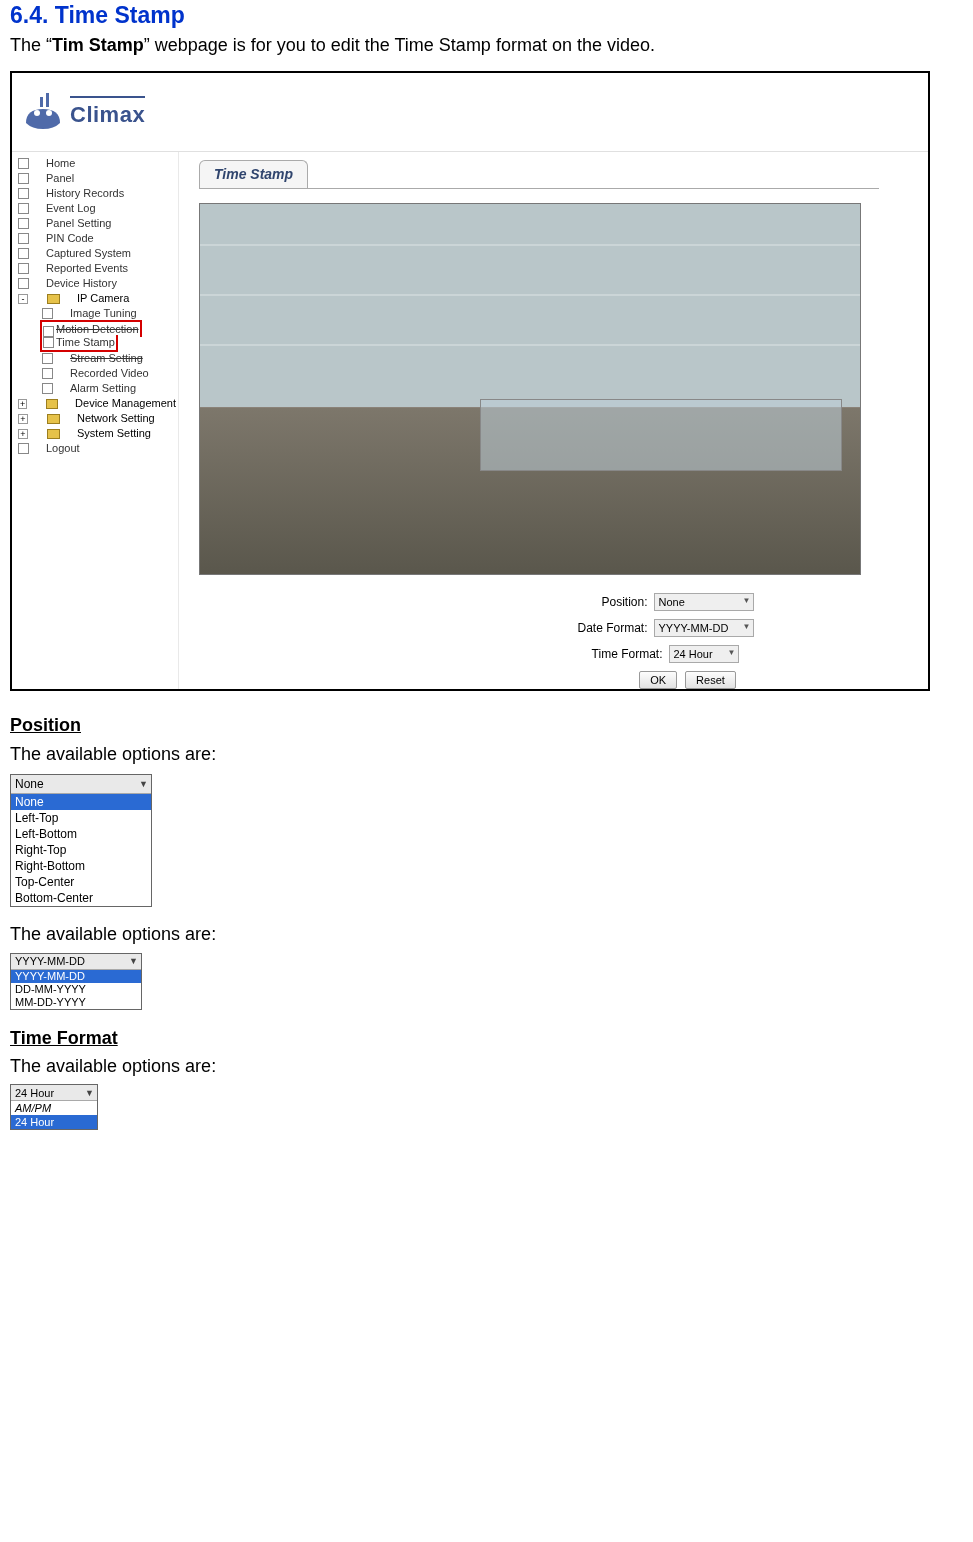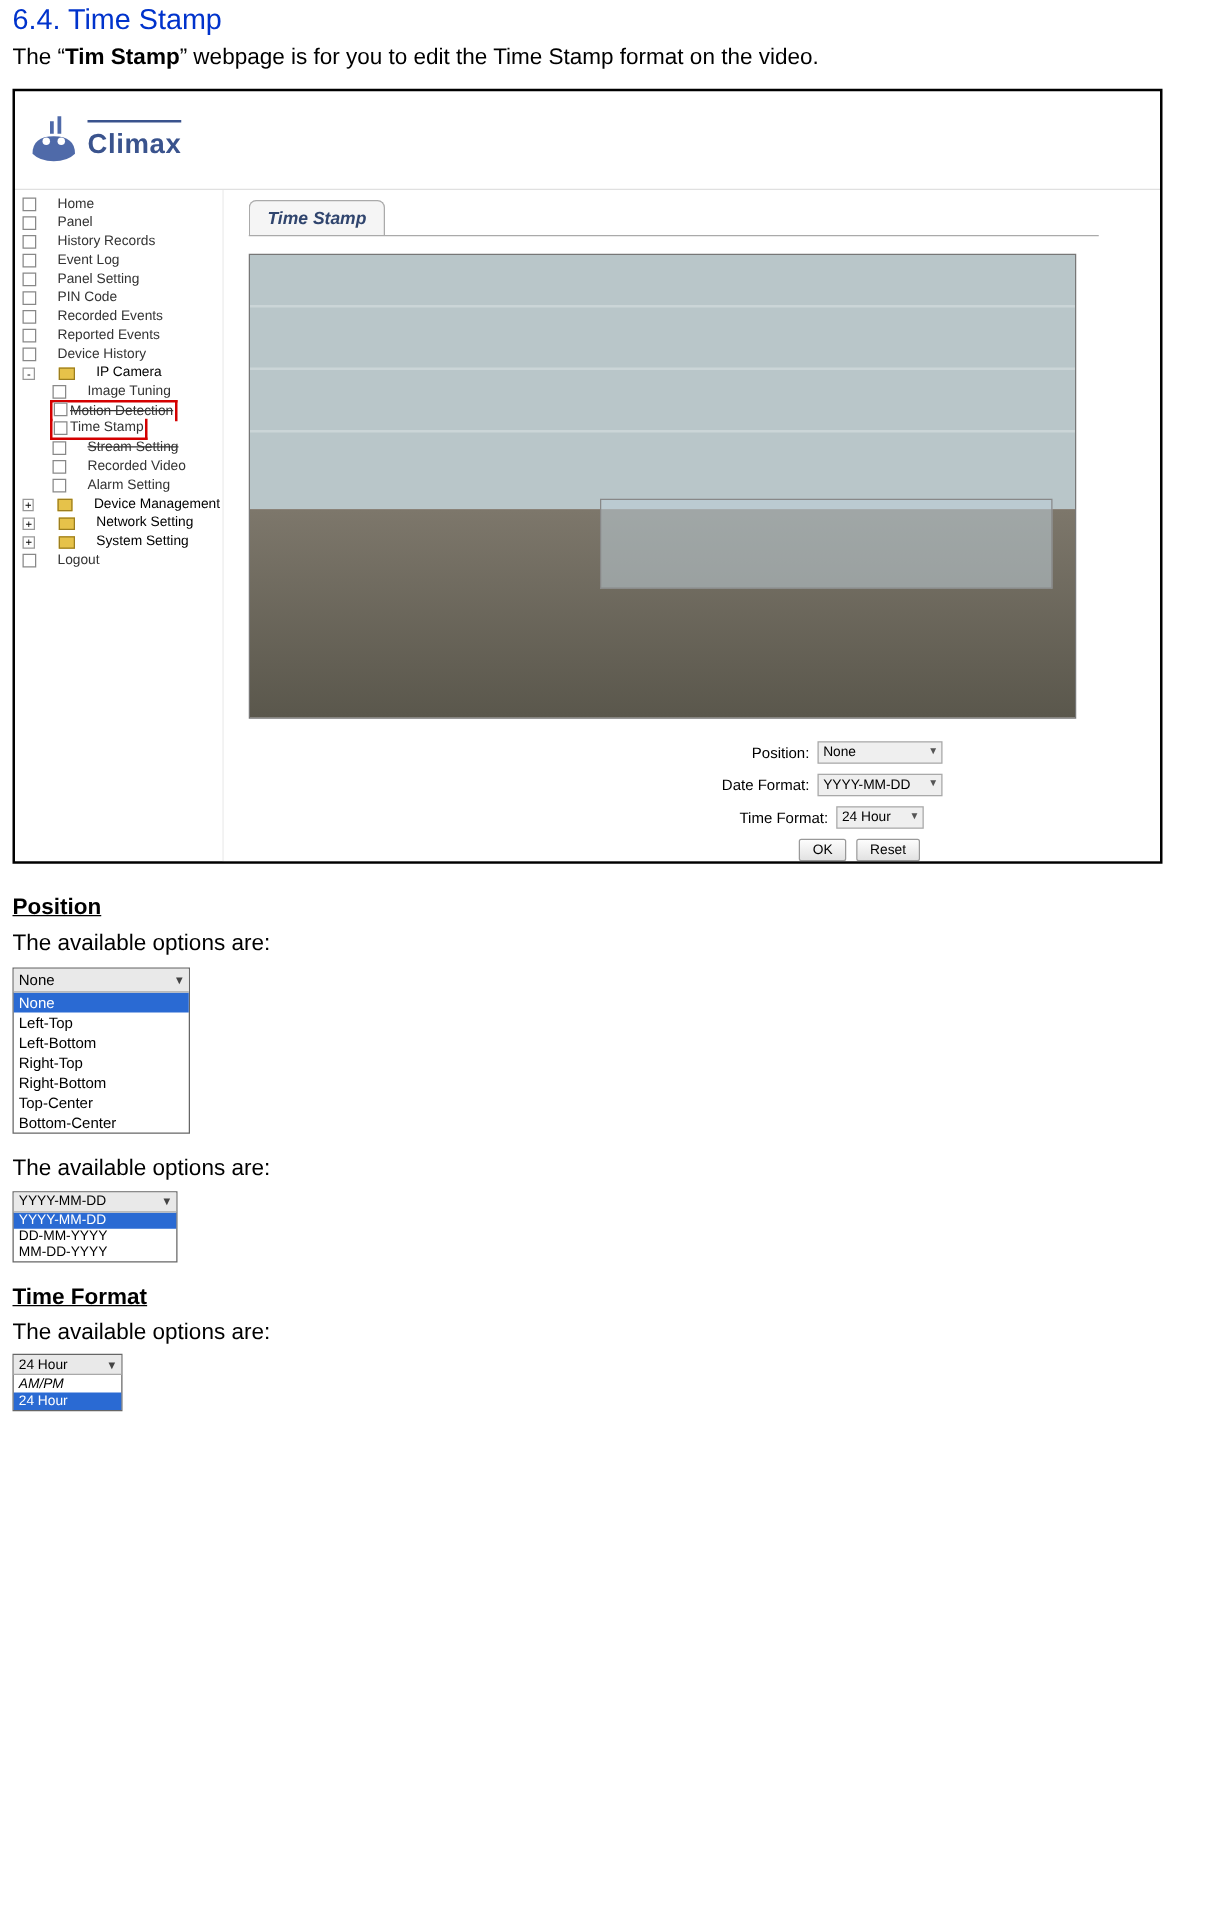--- a/index.html
+++ b/index.html
@@ -11,21 +11,21 @@
     font-size: 18px;
     line-height: 1.35;
     width: 973px;
   }
   .page {
     padding: 0 10px 0 10px;
     box-sizing: border-box;
   }
   .section-title {
     color: #0033cc;
-    font-weight: normal;
+    font-weight: bold;
     font-size: 23px;
     margin: 0 0 2px 0;
   }
   .body-text {
     font-size: 18px;
     margin: 0 0 14px 0;
   }
   .bold { font-weight: bold; }
   .screenshot {
     border: 2px solid #000;
@@ -269,42 +269,42 @@
         <div class="nav-item">
             <span class="icon-page"></span>
             <span>Panel Setting</span>
           </div>
         <div class="nav-item">
             <span class="icon-page"></span>
             <span>PIN Code</span>
           </div>
         <div class="nav-item">
             <span class="icon-page"></span>
-            <span>Recorded Events</span>
+            <span>Captured System</span>
           </div>
         <div class="nav-item">
             <span class="icon-page"></span>
             <span>Reported Events</span>
           </div>
         <div class="nav-item">
             <span class="icon-page"></span>
             <span>Device History</span>
           </div>
         <div class="nav-item folder">
             <span class="expander">-</span>
             <span class="icon-folder"></span>
             <span>IP Camera</span>
           </div>
         <div class="sub">
           <div class="nav-item">
               <span class="icon-page"></span>
               <span>Image Tuning</span>
             </div>
           <div class="nav-item">
-              <span class="highlight-box" style="display:flex;align-items:flex-start;gap:2px;border-bottom:none;">
+              <span class="highlight-box" style="display:flex;align-items:flex-end;gap:2px;border-bottom:none;">
                 <span class="icon-page"></span>
                 <span class="strike">Motion Detection</span>
               </span>
             </div>
           <div class="nav-item">
               <span class="highlight-box" style="display:flex;align-items:center;gap:2px;border-top:none;">
                 <span class="icon-page"></span>
                 <span>Time Stamp</span>
               </span>
             </div>

